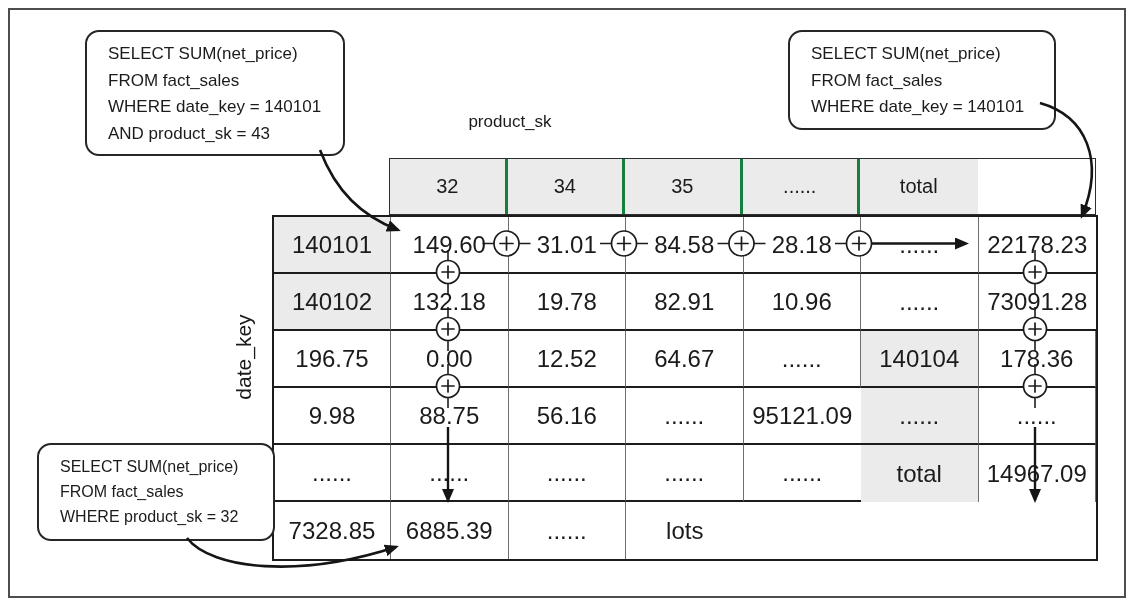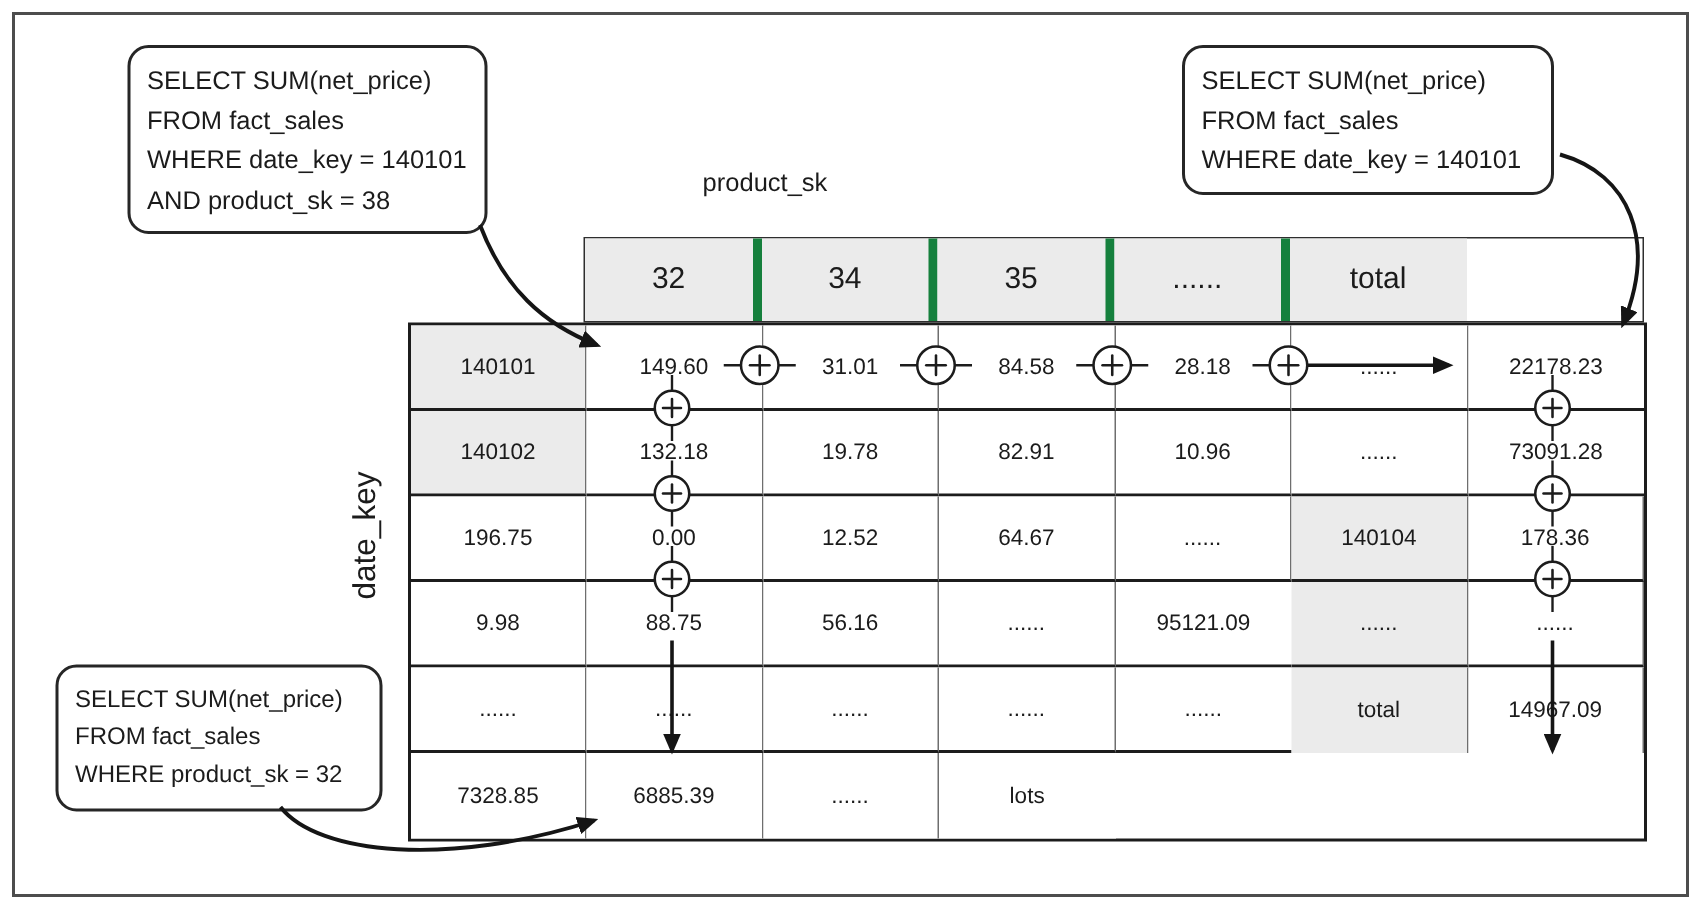--- a/index.html
+++ b/index.html
@@ -11,38 +11,38 @@
   
   .axis-product{position:absolute;left:430px;top:112px;width:160px;text-align:center;
                 font-size:17px;z-index:2;}
   .axis-date{position:absolute;left:180px;top:344px;width:130px;height:26px;text-align:center;
              font-size:21px;transform:rotate(-90deg);z-index:2;}
 
   
   .header-grid{position:absolute;left:389px;top:158px;height:57px;display:grid;
                grid-template-columns:repeat(6,117.5px);border:1px solid #2e2e2e;
                box-sizing:border-box;z-index:1;}
-  .hcell{background:#ebebeb;border-right:6px solid #15803d;display:flex;align-items:center;
+  .hcell{background:#ebebeb;border-right:3px solid #15803d;display:flex;align-items:center;
          justify-content:center;font-size:20px;box-sizing:border-box;}
   .hcell.cl{border-right:none;}
 
   
   .body-grid{position:absolute;left:272px;top:215px;display:grid;
              grid-template-columns:117px repeat(6,117.5px);grid-auto-rows:57px;
              border:2px solid #1c1c1c;box-sizing:content-box;z-index:1;}
   .cell{border-right:1px solid #6e6e6e;border-bottom:2px solid #1c1c1c;display:flex;
-        align-items:center;justify-content:center;font-size:15px;box-sizing:border-box;
+        align-items:center;justify-content:center;font-size:24px;box-sizing:border-box;
         background:#fff;}
   .cell.rlab{background:#ebebeb;}
   .cell.cl{border-right:none;}
   .cell.rl{border-bottom:none;}
 
   
   .bubble{position:absolute;background:#fff;border:2px solid #262626;border-radius:14px;
-          padding:9px 11px;font-size:17px;line-height:26.5px;z-index:4;white-space:nowrap;}
+          padding:9px 21px;font-size:17px;line-height:26.5px;z-index:4;white-space:nowrap;}
   .bubble-tl{left:85px;top:30px;width:214px;height:104px;}
   .bubble-tr{left:788px;top:30px;width:222px;height:78px;}
   .bubble-bl{left:37px;top:443px;width:192px;height:76px;font-size:16px;line-height:25px;}
 
   
   .overlay{position:absolute;left:0;top:0;width:1134px;height:606px;z-index:6;
            pointer-events:none;}
   .arrow{fill:none;stroke:#151515;stroke-width:2.6px;}
   .sline{stroke:#151515;stroke-width:2.4px;}
   .dash{stroke:#1c1c1c;stroke-width:1.6px;}
@@ -109,21 +109,21 @@
   <div class="cell rl">7328.85</div>
   <div class="cell rl">6885.39</div>
   <div class="cell rl">......</div>
   <div class="cell rl cl">lots</div>
 </div>
 
 <div class="bubble bubble-tl">
   <div>SELECT SUM(net_price)</div>
   <div>FROM fact_sales</div>
   <div>WHERE date_key = 140101</div>
-  <div>AND product_sk = 38</div>
+  <div>AND product_sk = 43</div>
 </div>
 <div class="bubble bubble-tr">
   <div>SELECT SUM(net_price)</div>
   <div>FROM fact_sales</div>
   <div>WHERE date_key = 140101</div>
 </div>
 <div class="bubble bubble-bl">
   <div>SELECT SUM(net_price)</div>
   <div>FROM fact_sales</div>
   <div>WHERE product_sk = 32</div>

